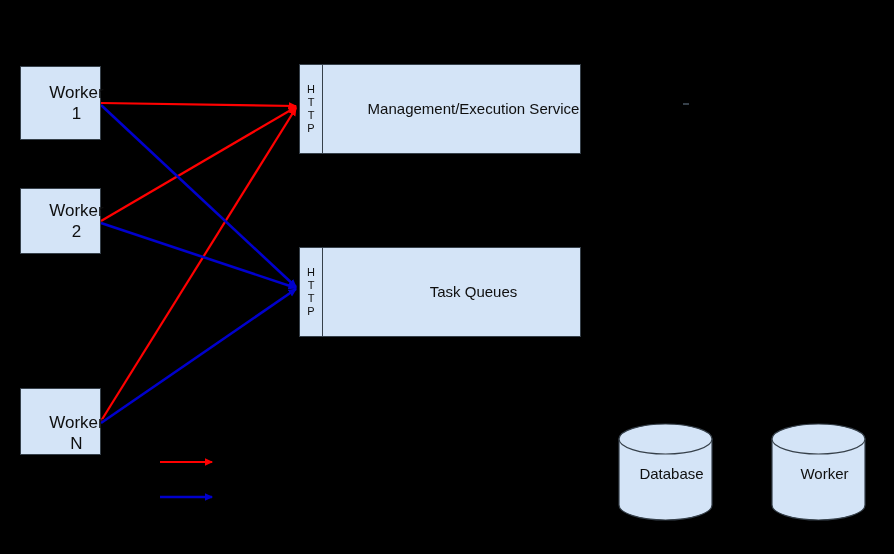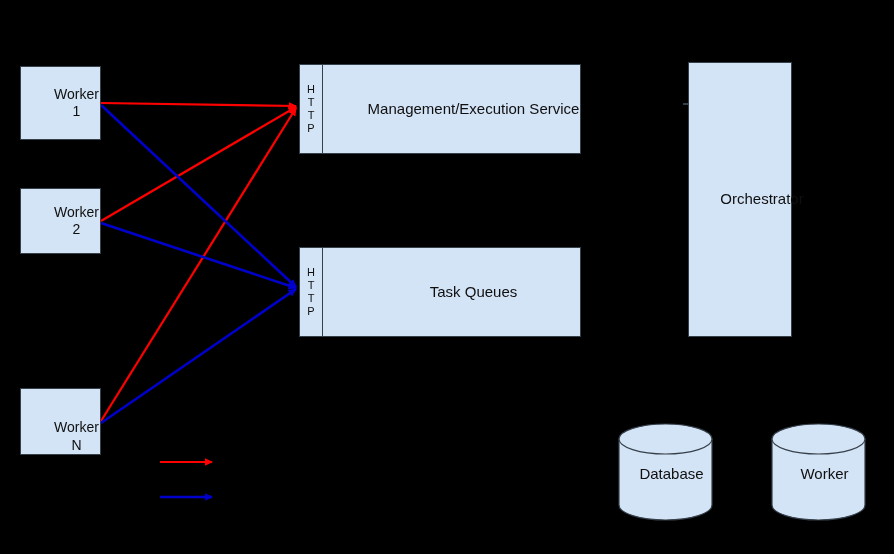--- a/index.html
+++ b/index.html
@@ -29,21 +29,21 @@
     background: #d4e4f7;
     border: 1px solid #36404a;
     display: flex;
     align-items: center;
     justify-content: center;
     color: #0f0f0f;
     font-size: 13px;
     text-align: center;
     line-height: 1.25;
   }
-  .node.worker { font-size: 14px; padding-left: 32px; }
+  .node.worker { font-size: 17px; padding-left: 32px; }
   .node.big { font-size: 15px; padding-left: 44px; }
   .http-strip {
     position: absolute;
     box-sizing: border-box;
     background: #d4e4f7;
     border: 1px solid #36404a;
     border-right: 1px solid #36404a;
     display: flex;
     align-items: center;
     justify-content: center;
@@ -144,23 +144,20 @@
       <span>T</span>
       <span>T</span>
       <span>P</span>
     </span>
   </div>
 
   <div class="node big" style="left:322px; top:247px; width:259px; height:90px;">
     <span>Task Queues</span>
   </div>
 
-  <div class="node big" style="left:688px; top:62px; width:104px; height:275px;">
-    <span>Orchestrator</span>
-  </div>
 
   <div class="cylinder" style="left:618px; top:423px; width:95px; height:98px;">
     <svg width="95" height="98" viewBox="0 0 95 98">
       <path d="M1,16 L1,82 A46.5,15 0 0 0 94,82 L94,16 Z" fill="#d4e4f7" stroke="#36404a" stroke-width="1.2"></path>
       <ellipse cx="47.5" cy="16" rx="46.5" ry="15" fill="#d4e4f7" stroke="#36404a" stroke-width="1.2"></ellipse>
     </svg>
     <div class="cyl-label" style="top:42px;">Database</div>
   </div>
 
   <div class="cylinder" style="left:771px; top:423px; width:95px; height:98px;">

